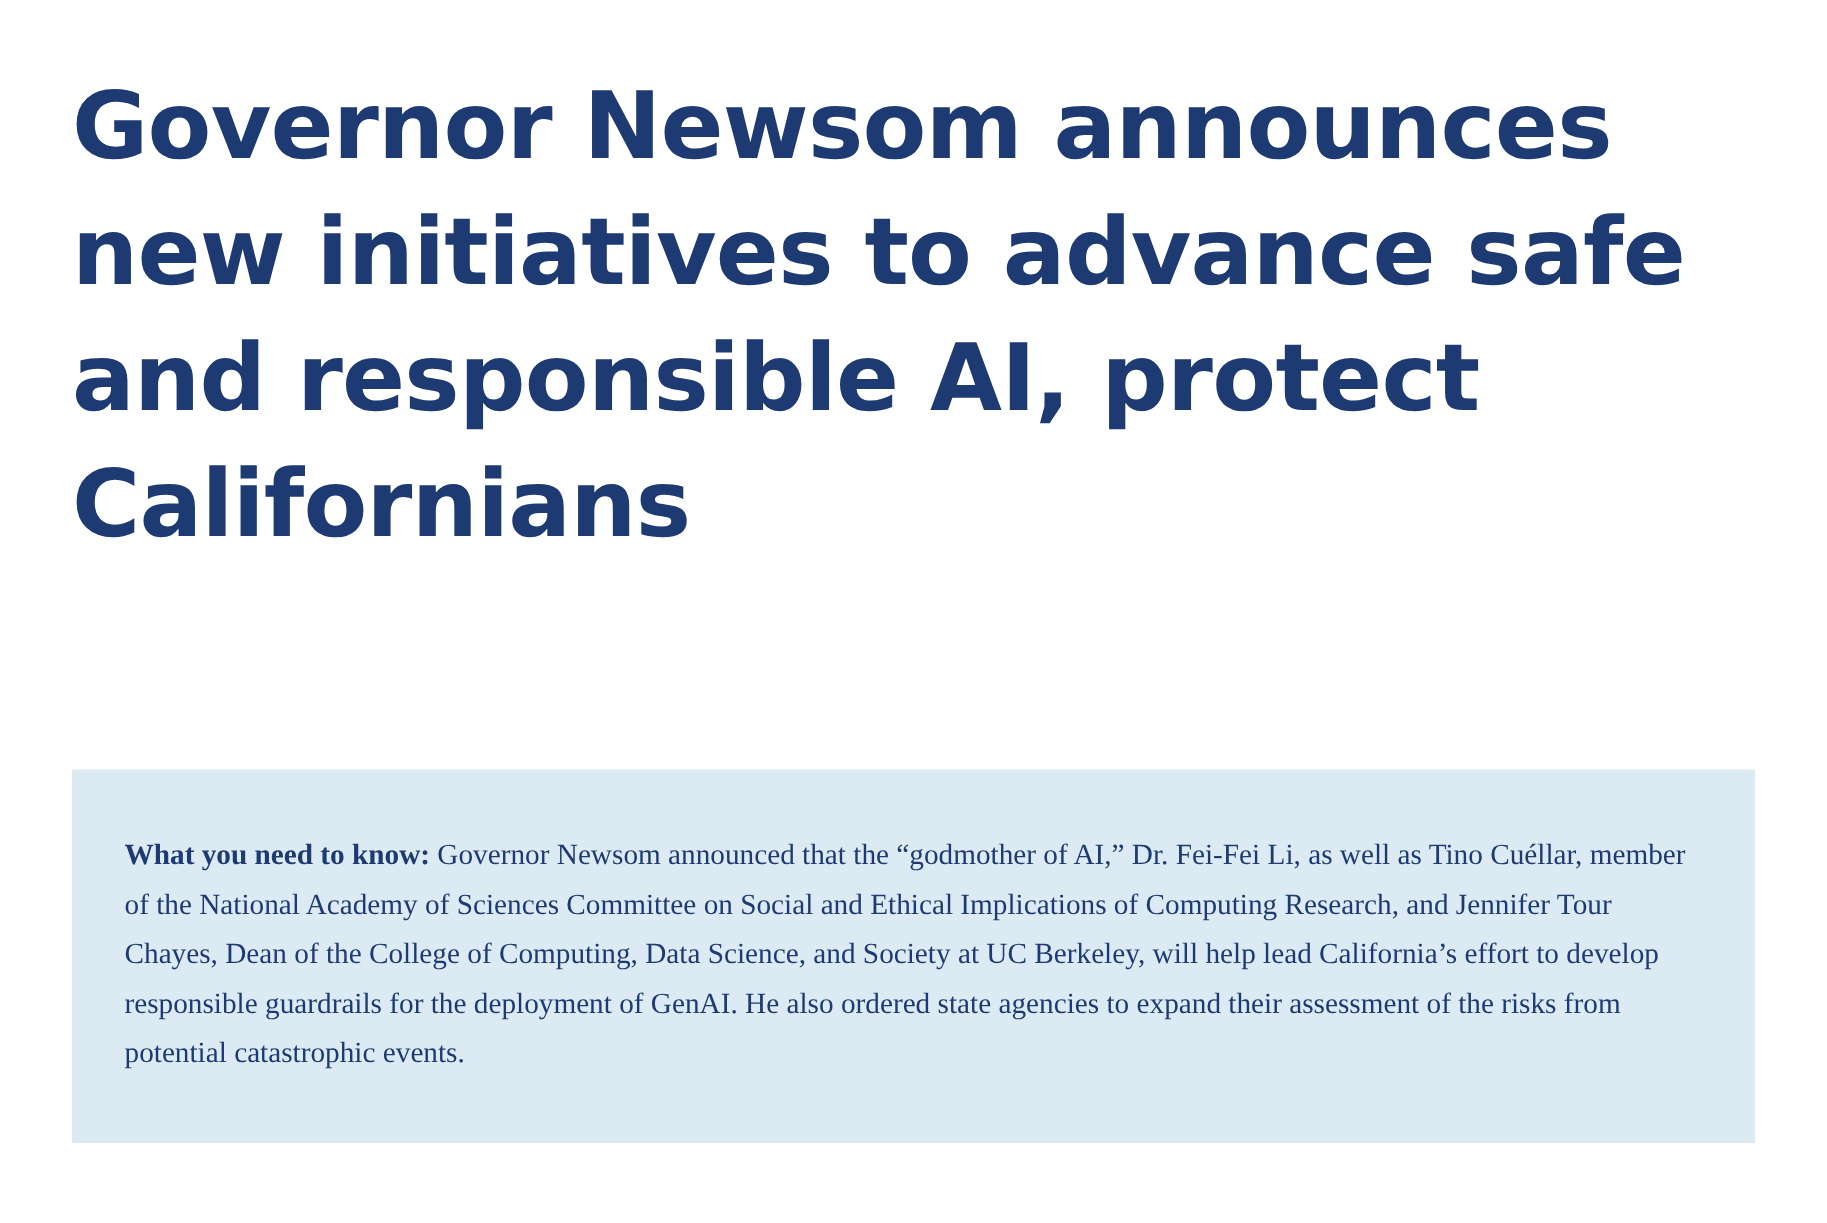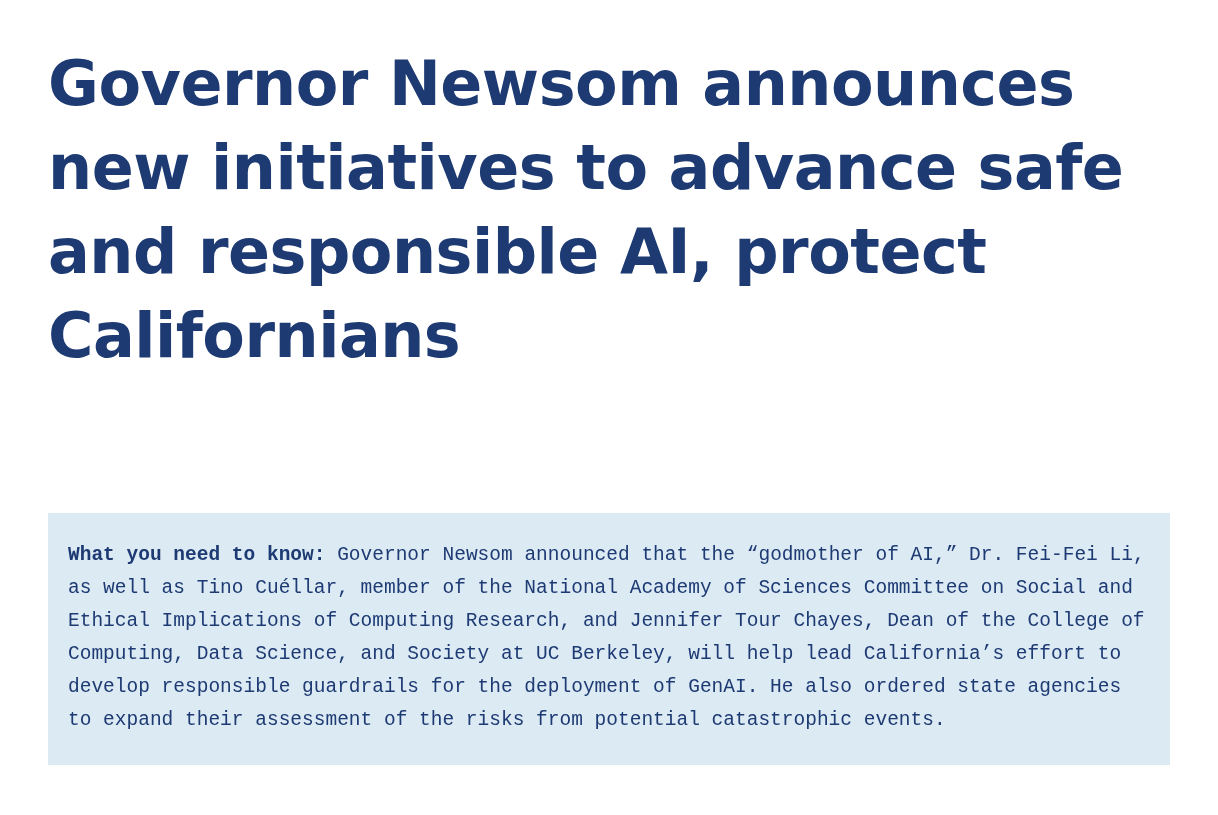--- a/index.html
+++ b/index.html
@@ -35,23 +35,23 @@
   .callout {
     position: absolute;
     left: 48px;
     top: 513px;
     width: 1122px;
     box-sizing: border-box;
     background: #dceaf4;
     padding: 26px 20px 28px 20px;
   }
   .callout-text {
-    margin: 0;
+    margin: 15px;
     color: #1d3a73;
-    font-family: Liberation Mono, monospace;
+    font-family: Liberation Serif, serif;
     font-size: 19.5px;
     line-height: 33px;
     font-weight: 400;
   }
   .callout-lead {
     font-weight: 700;
   }
 </style>
 </head>
 <body>

